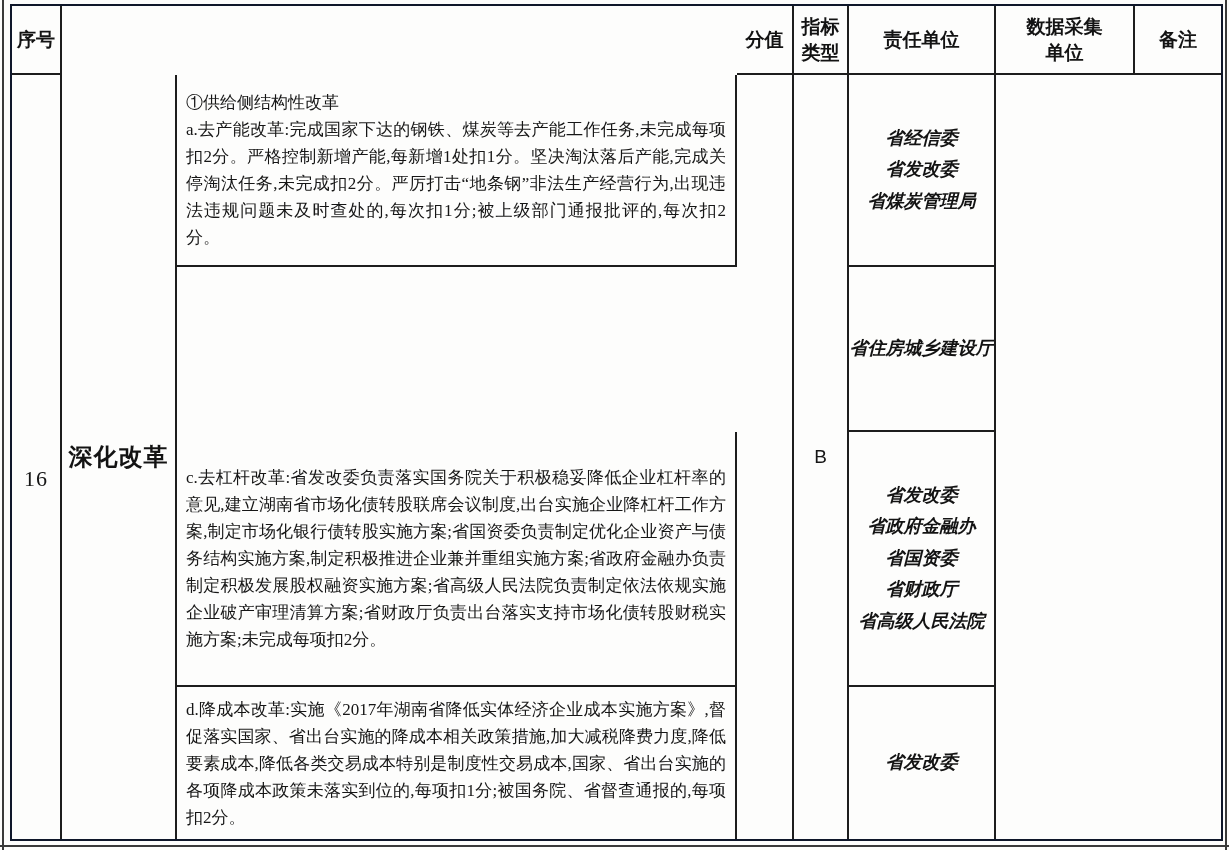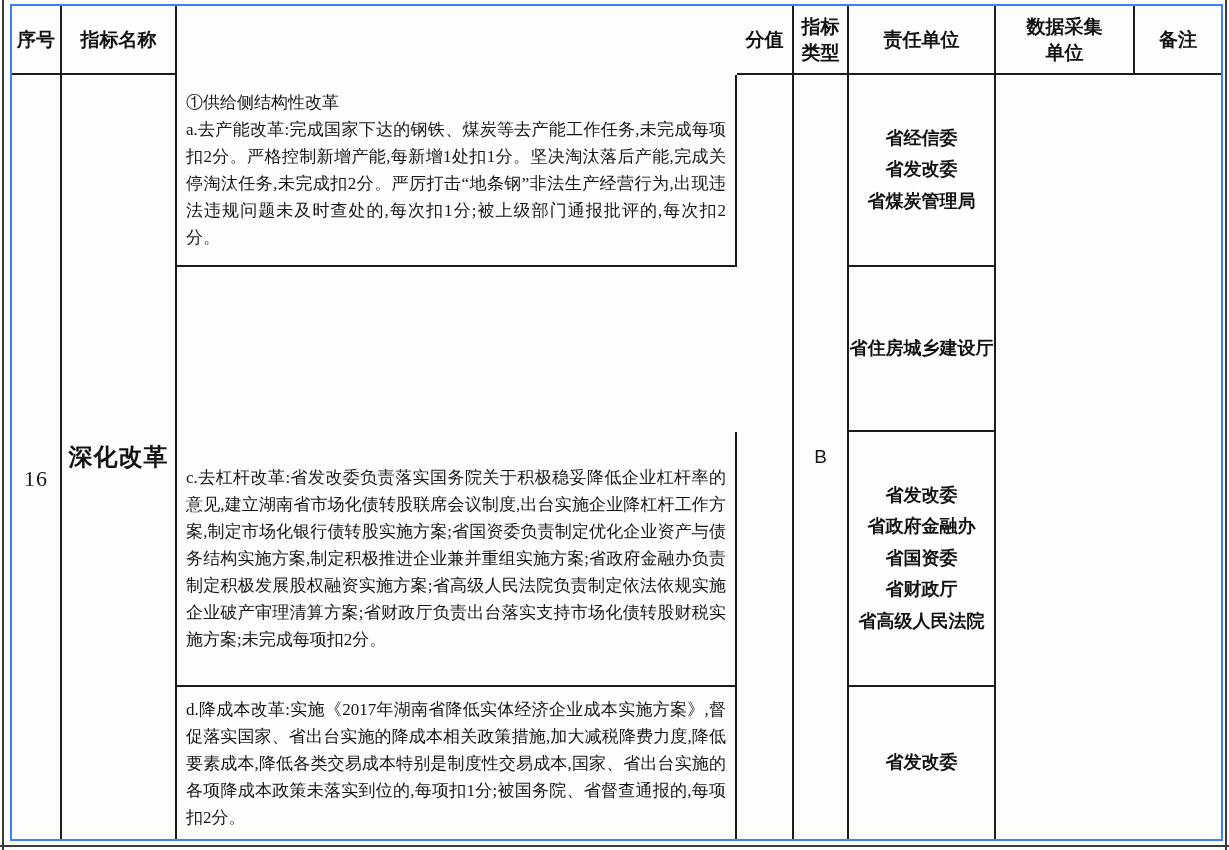--- a/index.html
+++ b/index.html
@@ -19,21 +19,21 @@
   .edge{position:absolute;background:#3a3a3a;}
   .edge-left{left:2px;top:0;width:2px;height:850px;}
   .edge-right{left:1225px;top:0;width:2px;height:850px;}
   .edge-bottom{left:0;top:845px;width:1229px;height:2px;}
 
   .doc-table{
     position:absolute;
     left:10px;top:4px;
     width:1213px;height:837px;
     box-sizing:border-box;
-    border:2px solid #3b82f6;
+    border:2px solid #0f172a;
     background:#fdfdfc;
     display:grid;
     grid-template-columns:50px 115px 560px 57px 55px 147px 139px 1fr;
     grid-template-rows:69px 192px 165px 255px 1fr;
   }
   .cell{
     box-sizing:border-box;
     display:flex;
     align-items:center;
     justify-content:center;
@@ -71,20 +71,21 @@
     color:#161616;
   }
   .resp-text{
     font-family:"Liberation Sans","DejaVu Sans",sans-serif;
     font-weight:bold;
     font-size:18px;
     line-height:1.75;
     text-align:center;
     white-space:pre-line;
     color:#131313;
+    font-style:italic;
   }
   .serial-text{
     font-size:22px;
     color:#161616;
     letter-spacing:1px;
     margin-top:43px;
   }
   .name-text,.collect-text{
     font-family:"Liberation Sans","DejaVu Sans",sans-serif;
     font-weight:bold;
@@ -101,23 +102,20 @@
 </style>
 </head>
 <body>
 
 <div class="page">
 
   <div class="doc-table">
 
     <div class="cell br bb c1 rh">
       <span class="head">序号</span>
-    </div>
-    <div class="cell br bb c2 rh">
-      <span class="head">指标名称</span>
     </div>
     <div class="cell br bb c4 rh">
       <span class="head">分值</span>
     </div>
     <div class="cell br bb c5 rh">
       <span class="head">指标
 类型</span>
     </div>
     <div class="cell br bb c6 rh">
       <span class="head">责任单位</span>

